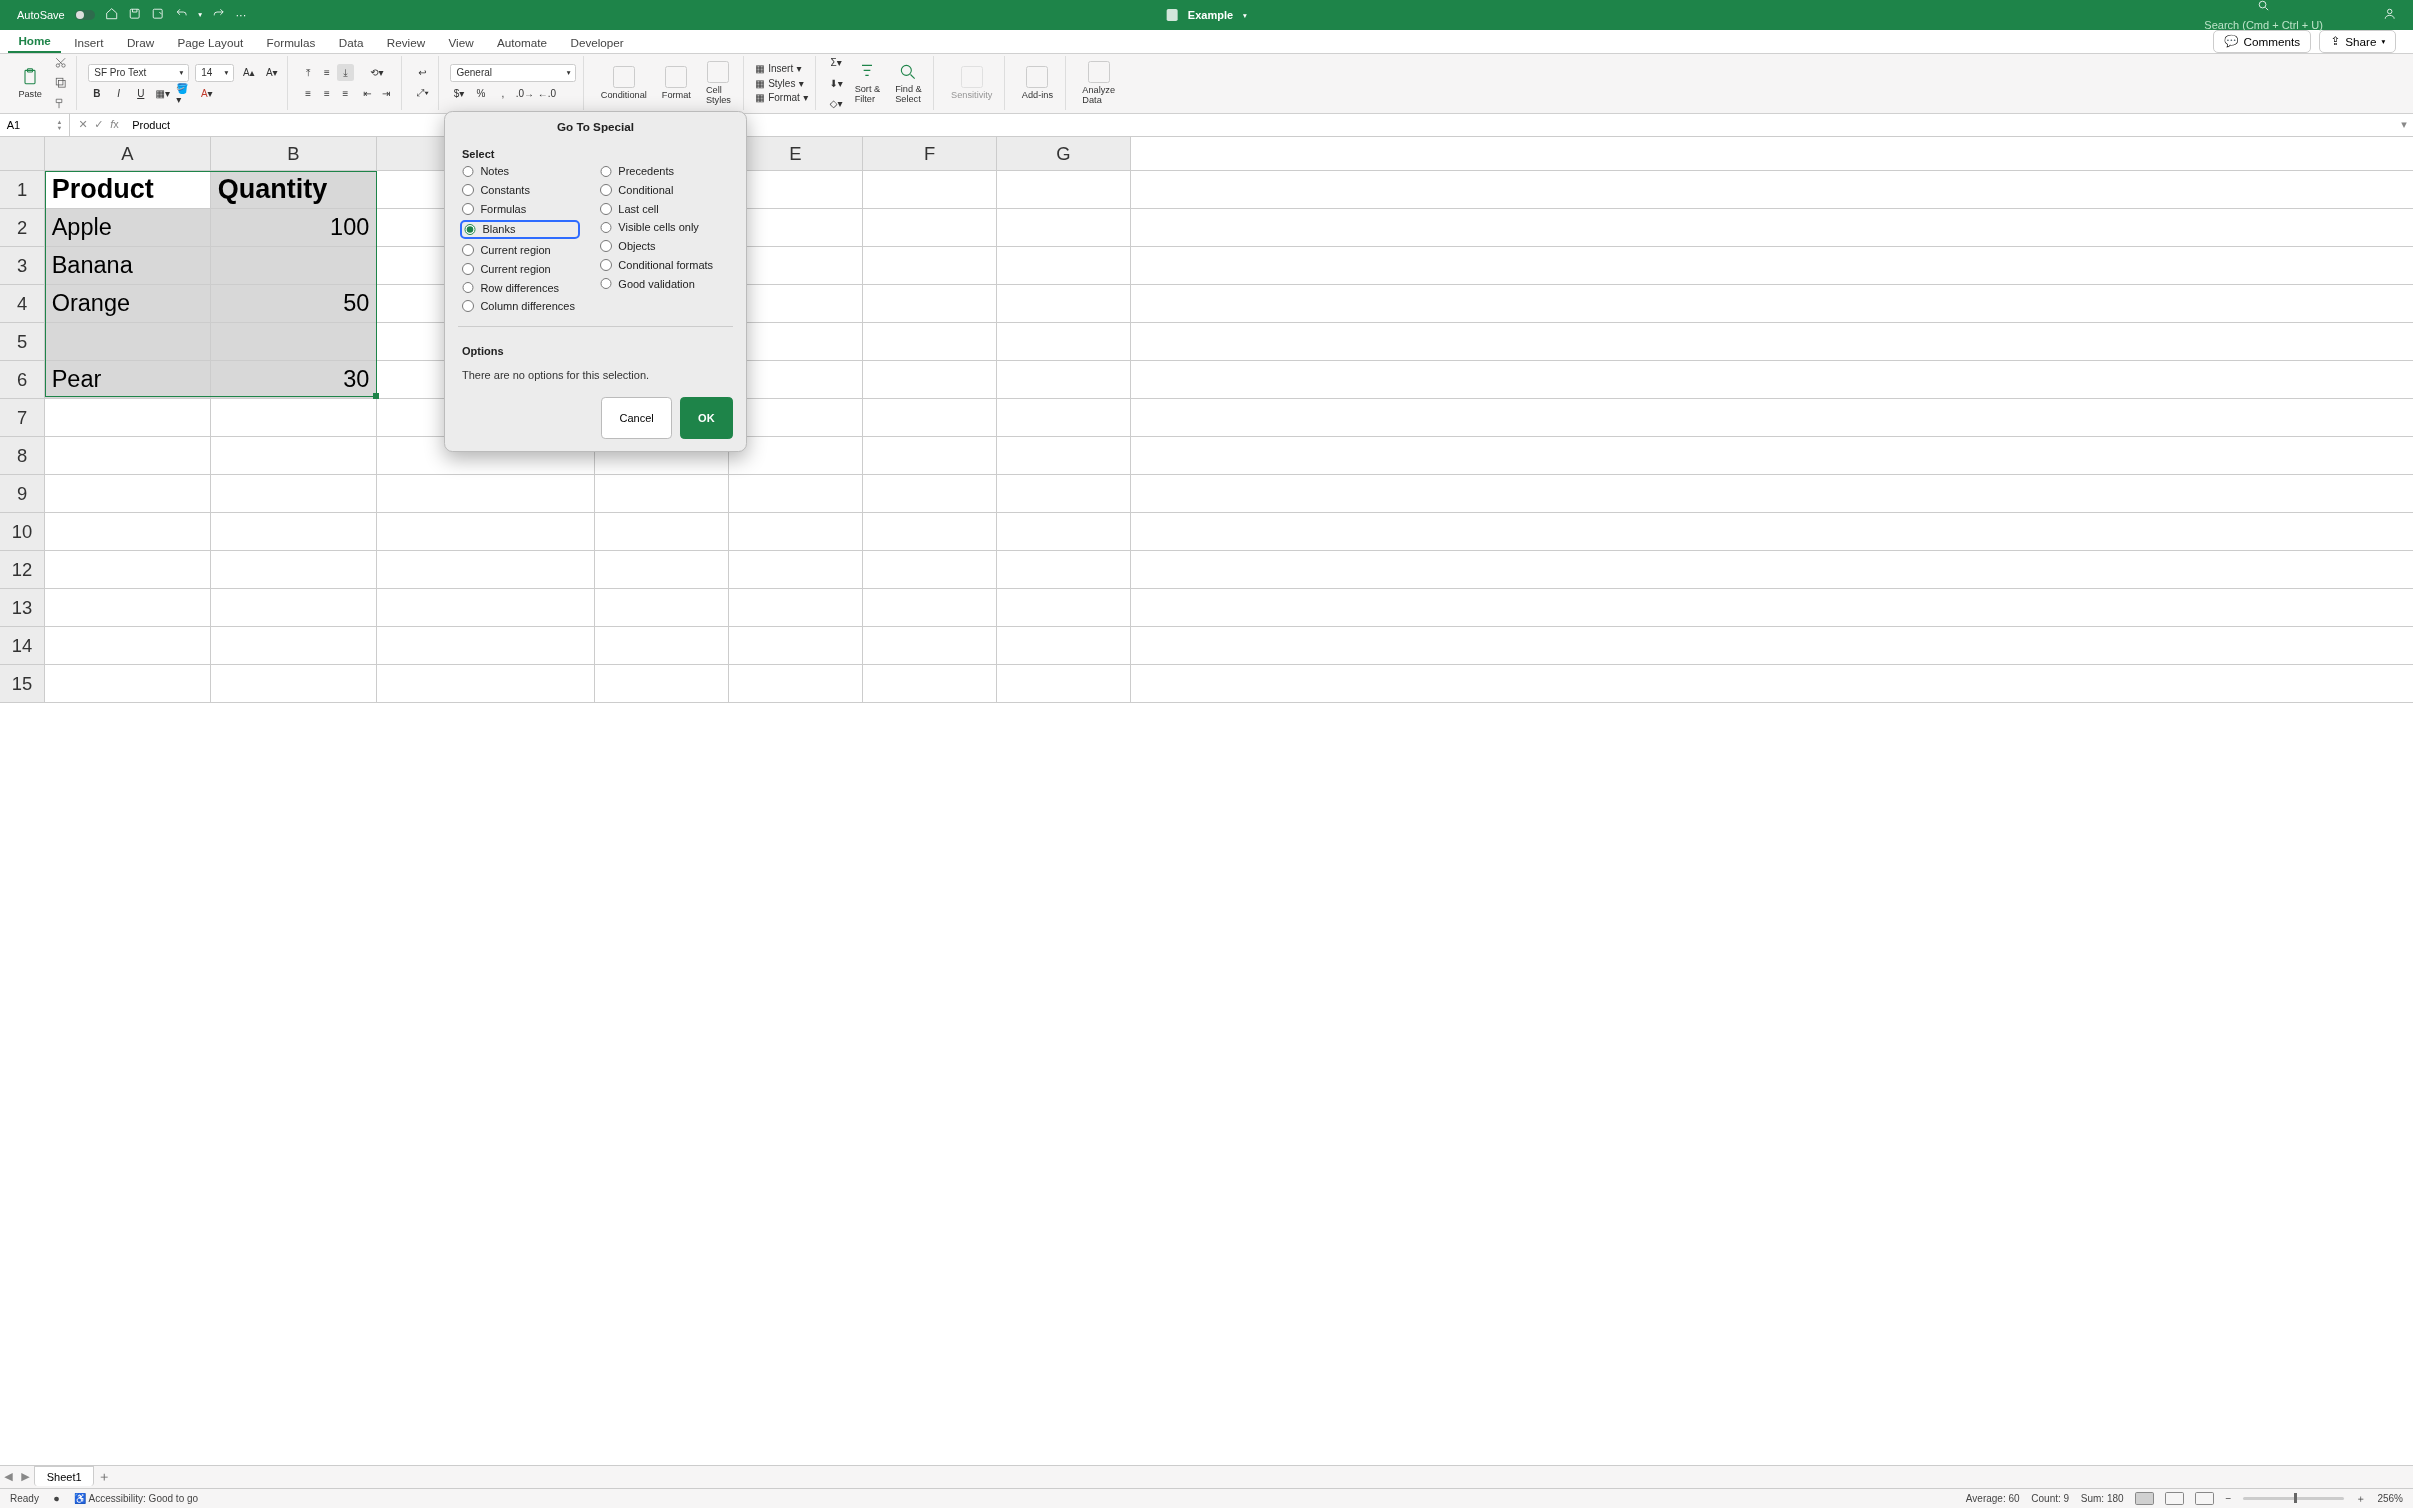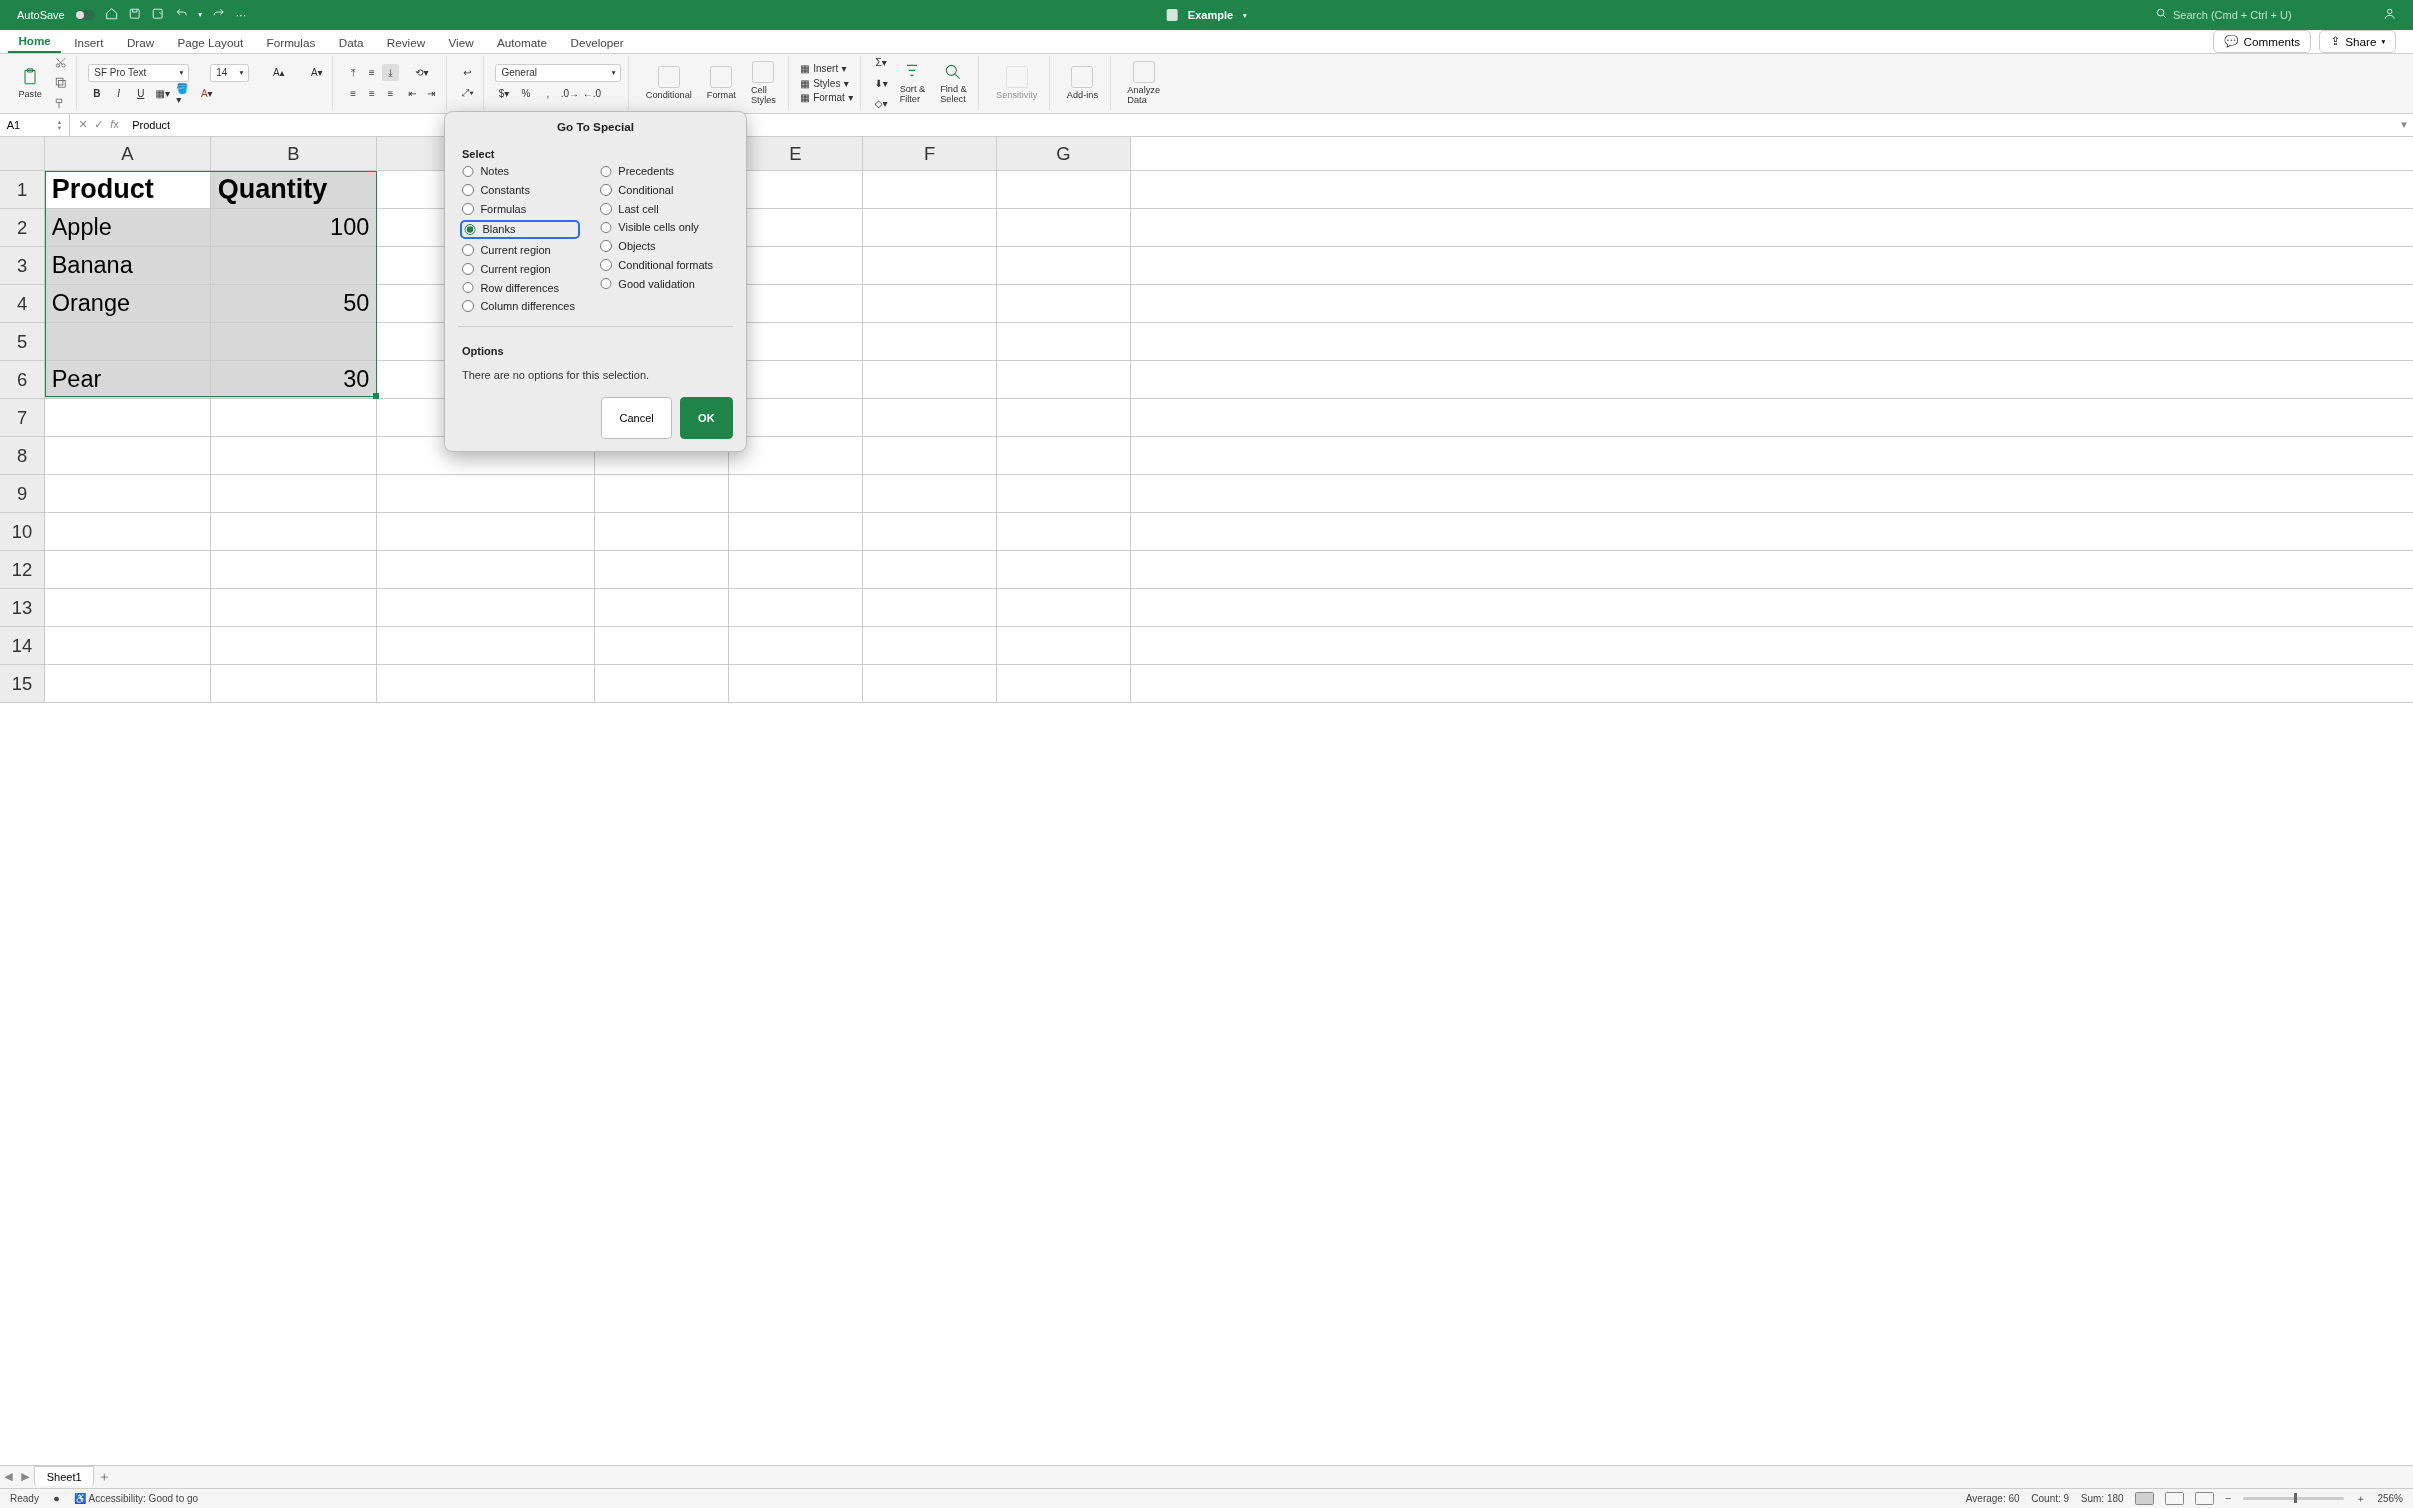--- a/index.html
+++ b/index.html
@@ -6,21 +6,21 @@
 body { width: 2413px; height: 1508px; background: #fff; overflow: hidden; position: relative; }
 
 
 .titlebar { height: 30px; background: #1E8449; color: #fff; display: flex; align-items: center; padding: 0 17px; font-size: 11px; position: relative; }
 .titlebar .left { display: flex; align-items: center; gap: 10px; }
 .titlebar .center { position: absolute; left: 50%; transform: translateX(-50%); display: flex; align-items: center; gap: 10px; }
 .titlebar .right { margin-left: auto; display: flex; align-items: center; gap: 10px; }
 .titlebar .toggle { width: 20px; height: 10px; background: #2e6b4d; border-radius: 5px; position: relative; }
 .titlebar .toggle::after { content:""; position:absolute; width:8.4px; height:8.4px; background:#ddd; border-radius:50%; top:0.8px; left:0.8px;}
 .titlebar svg { width:13.4px; height:13.4px; fill:none; stroke:#fff; stroke-width:1.5; }
-.titlebar .search { color:#bce3c8; display:flex; align-items:center; gap:5px; width:218px;}
+.titlebar .search { color:#bce3c8; display:flex; align-items:center; gap:5px; width:218px;flex-direction:column;}
 .titlebar .docicon { width:11.7px; height:11.7px; background:#fff; opacity:0.8; border-radius:1.7px;}
 
 
 .menutabs { height: 23.5px; background: #fff; border-bottom: 0.8px solid #d0d0d0; display:flex; align-items:flex-end; padding: 0 8.4px; font-size:11.7px; gap: 3.4px;}
 .menutabs .tab { padding: 3.4px 10px; cursor:pointer; color:#444;}
 .menutabs .tab.active { color:#1E8449; font-weight:600; border-bottom: 2.5px solid #1E8449; }
 
 
 .ribbon { height: 60px; background:#F6F5F5; border-bottom:0.8px solid #d0d0d0; display:flex; align-items:center; padding: 3.4px 6.7px; font-size:10px; color:#333; gap:5px;}
 .ribbon .group { display:flex; align-items:center; gap:5px; padding: 0 6.7px; border-right:0.8px solid #ddd; height:54px;}
@@ -188,21 +188,21 @@
         </div>
       <div class="smallbtn">
           <svg viewBox="0 0 24 24">
             <path d="M4 4h10v6H4zM9 10v10"></path>
           </svg>
         </div>
     </div>
   </div>
   <div class="group">
     <div class="stack" style="align-items:flex-start">
-      <div style="display:flex; gap:21px;">
+      <div style="display:flex; gap:6px;">
         <div class="sel" style="width:101px;">
             <span>SF Pro Text</span>
             <span style="margin-left:auto;font-size:7.5px;">▾</span>
           </div>
         <div class="sel" style="width:39px;">
             <span>14</span>
             <span style="margin-left:auto;font-size:7.5px;">▾</span>
           </div>
         <div class="smallbtn">A▴</div>
         <div class="smallbtn">A▾</div>

